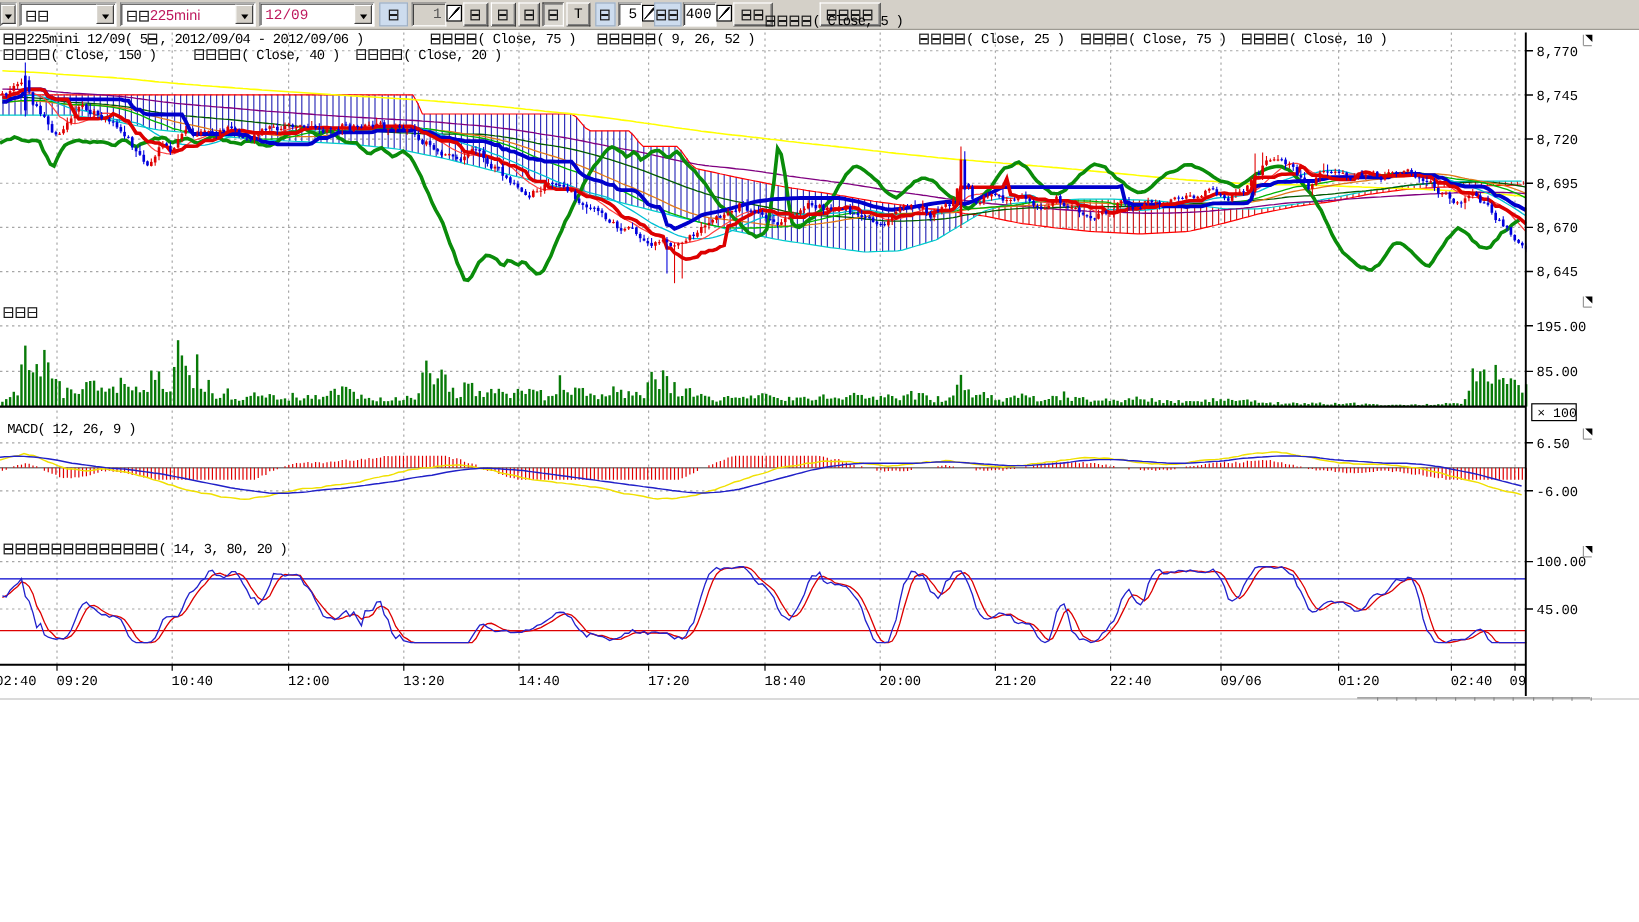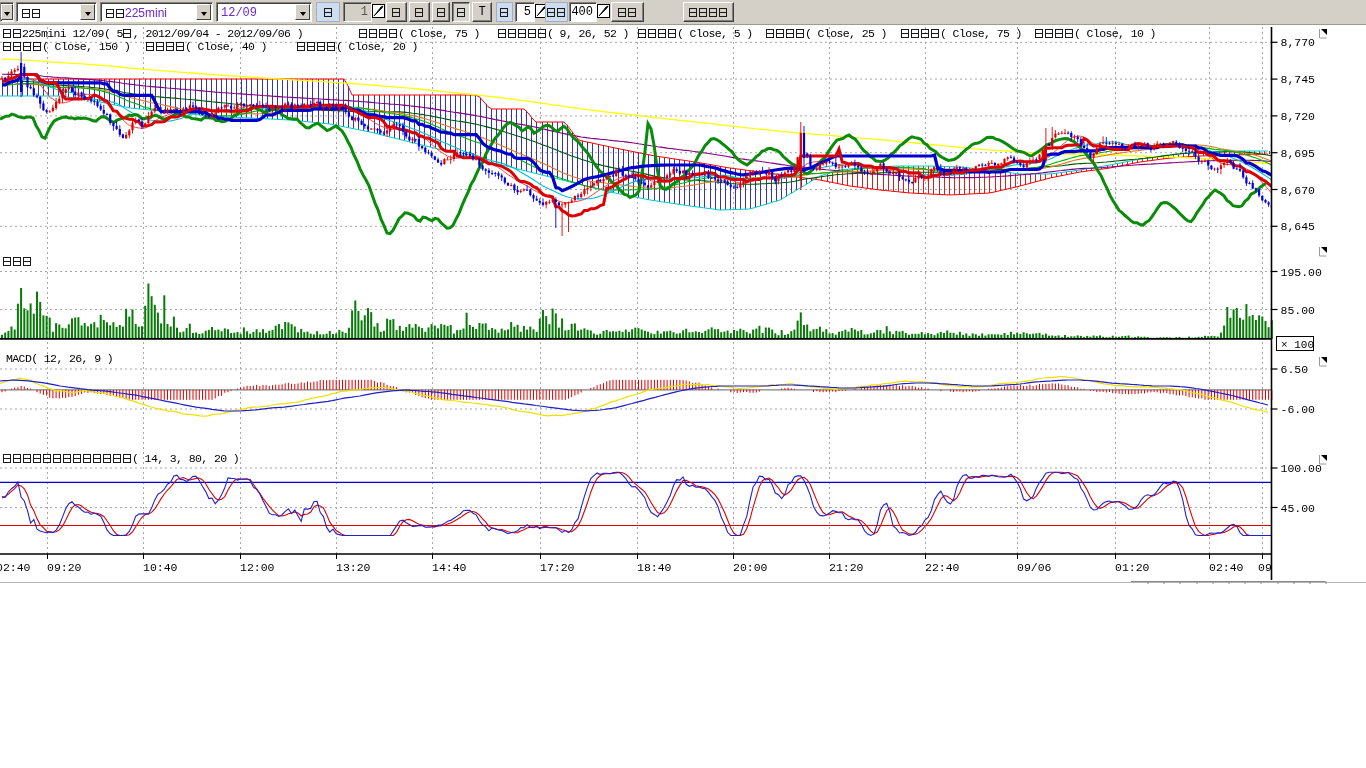--- a/index.html
+++ b/index.html
@@ -1,18 +1,18 @@
 <!DOCTYPE html>
 <html><head><meta charset="utf-8"><style>
 *{margin:0;padding:0;box-sizing:border-box}
 html,body{width:1366px;height:768px;background:#fff;font-family:"Liberation Sans",sans-serif;overflow:hidden}
 #tb{position:absolute;left:0;top:0;width:1366px;height:25px;background:#d4d0c8;border-bottom:1px solid #9d9a92}
 .ctl{position:absolute;top:2px;height:20px}
 .combo{background:#fff;border:1px solid;border-color:#808080 #fff #fff #808080;box-shadow:inset 1px 1px 0 #404040}
-.cbtx{position:absolute;left:4px;top:3px;font-size:12px;color:#6d28d9;white-space:pre}
+.cbtx{position:absolute;left:4px;top:3px;font-size:12px;color:#be185d;white-space:pre}
 .cbb{position:absolute;right:1px;top:1px;bottom:1px;width:15px;background:#d4d0c8;border:1px solid;border-color:#fff #404040 #404040 #fff}
 .arr{position:absolute;left:4px;top:7px;width:0;height:0;border:3.5px solid transparent;border-top:4.5px solid #000;border-bottom:none}
 .btn{background:#d4d0c8;border:1px solid;border-color:#fff #404040 #404040 #fff;box-shadow:inset -1px -1px 0 #808080;text-align:center;font-size:12px;color:#000;padding-top:2px}
 .btn.dn{border-color:#404040 #fff #fff #404040;box-shadow:inset 1px 1px 0 #808080;background:#d9d6cf}
 .lbl{background:#cddcee;border:1px solid #9fb0c4;text-align:center;font-size:12px;padding-top:2px}
 .inp{background:#fff;border:1px solid;border-color:#808080 #fff #fff #808080;box-shadow:inset 1px 1px 0 #404040;font-family:"Liberation Mono";font-size:12px;text-align:right;padding:2px 3px 0 0}
 .ied{position:absolute;top:4px;width:13px;height:14px;background:#fff;border:1px solid #000}
 .tf{display:inline-block;border:1px solid #1a1a1a;margin:0 1.5px 0 0.5px;vertical-align:-1px;background:linear-gradient(#fff0 42%,#1a1a1a 42%,#1a1a1a 58%,#fff0 58%)}
 .hl{position:absolute;font-family:"Liberation Mono";font-size:11.5px;letter-spacing:-0.6px;color:#000;white-space:pre}
 svg{position:absolute;left:0;top:0}
@@ -2025,21 +2025,21 @@
       <svg width="11" height="12">
         <path d="M1,11 L9,3 L10,1 L8,2 Z" fill="#000" stroke="#000" stroke-width="0.8"></path>
       </svg>
     </div>
  <div class="ctl btn" style="left:611px;width:33px"><span class="tf" style="width:8px;height:9px"></span><span class="tf" style="width:8px;height:9px"></span></div>
  <div class="ctl btn" style="left:683px;width:51px"><span class="tf" style="width:8px;height:9px"></span><span class="tf" style="width:8px;height:9px"></span><span class="tf" style="width:8px;height:9px"></span><span class="tf" style="width:8px;height:9px"></span></div>
 </div>
 <div class="hl" style="left:2px;top:27px"><span class="tf" style="width:8px;height:9px"></span><span class="tf" style="width:8px;height:9px"></span>225mini 12/09( 5<span class="tf" style="width:8px;height:9px"></span>, 2012/09/04 - 2012/09/06 )</div>
 <div class="hl" style="left:358px;top:27px"><span class="tf" style="width:8px;height:9px"></span><span class="tf" style="width:8px;height:9px"></span><span class="tf" style="width:8px;height:9px"></span><span class="tf" style="width:8px;height:9px"></span>( Close, 75 )</div>
 <div class="hl" style="left:497px;top:27px"><span class="tf" style="width:8px;height:9px"></span><span class="tf" style="width:8px;height:9px"></span><span class="tf" style="width:8px;height:9px"></span><span class="tf" style="width:8px;height:9px"></span><span class="tf" style="width:8px;height:9px"></span>( 9, 26, 52 )</div>
-<div class="hl" style="left:637px;top:27px"><span class="tf" style="width:8px;height:9px"></span><span class="tf" style="width:8px;height:9px"></span><span class="tf" style="width:8px;height:9px"></span><span class="tf" style="width:8px;height:9px"></span>( Close, 5 )</div>
+<div class="hl" style="left:637px;top:12px"><span class="tf" style="width:8px;height:9px"></span><span class="tf" style="width:8px;height:9px"></span><span class="tf" style="width:8px;height:9px"></span><span class="tf" style="width:8px;height:9px"></span>( Close, 5 )</div>
 <div class="hl" style="left:765px;top:27px"><span class="tf" style="width:8px;height:9px"></span><span class="tf" style="width:8px;height:9px"></span><span class="tf" style="width:8px;height:9px"></span><span class="tf" style="width:8px;height:9px"></span>( Close, 25 )</div>
 <div class="hl" style="left:900px;top:27px"><span class="tf" style="width:8px;height:9px"></span><span class="tf" style="width:8px;height:9px"></span><span class="tf" style="width:8px;height:9px"></span><span class="tf" style="width:8px;height:9px"></span>( Close, 75 )</div>
 <div class="hl" style="left:1034px;top:27px"><span class="tf" style="width:8px;height:9px"></span><span class="tf" style="width:8px;height:9px"></span><span class="tf" style="width:8px;height:9px"></span><span class="tf" style="width:8px;height:9px"></span>( Close, 10 )</div>
 <div class="hl" style="left:2px;top:40px"><span class="tf" style="width:8px;height:9px"></span><span class="tf" style="width:8px;height:9px"></span><span class="tf" style="width:8px;height:9px"></span><span class="tf" style="width:8px;height:9px"></span>( Close, 150 )</div>
-<div class="hl" style="left:145px;top:40px"><span class="tf" style="width:8px;height:9px"></span><span class="tf" style="width:8px;height:9px"></span><span class="tf" style="width:8px;height:9px"></span><span class="tf" style="width:8px;height:9px"></span>( Close, 40 )</div>
+<div class="hl" style="left:161px;top:40px"><span class="tf" style="width:8px;height:9px"></span><span class="tf" style="width:8px;height:9px"></span><span class="tf" style="width:8px;height:9px"></span><span class="tf" style="width:8px;height:9px"></span>( Close, 40 )</div>
 <div class="hl" style="left:296px;top:40px"><span class="tf" style="width:8px;height:9px"></span><span class="tf" style="width:8px;height:9px"></span><span class="tf" style="width:8px;height:9px"></span><span class="tf" style="width:8px;height:9px"></span>( Close, 20 )</div>
 <div class="hl" style="left:2px;top:255px"><span class="tf" style="width:8px;height:9px"></span><span class="tf" style="width:8px;height:9px"></span><span class="tf" style="width:8px;height:9px"></span></div>
 <div class="hl" style="left:6px;top:352px">MACD( 12, 26, 9 )</div>
 <div class="hl" style="left:2px;top:452px"><span class="tf" style="width:8px;height:9px"></span><span class="tf" style="width:8px;height:9px"></span><span class="tf" style="width:8px;height:9px"></span><span class="tf" style="width:8px;height:9px"></span><span class="tf" style="width:8px;height:9px"></span><span class="tf" style="width:8px;height:9px"></span><span class="tf" style="width:8px;height:9px"></span><span class="tf" style="width:8px;height:9px"></span><span class="tf" style="width:8px;height:9px"></span><span class="tf" style="width:8px;height:9px"></span><span class="tf" style="width:8px;height:9px"></span><span class="tf" style="width:8px;height:9px"></span><span class="tf" style="width:8px;height:9px"></span>( 14, 3, 80, 20 )</div>
 </body></html>

